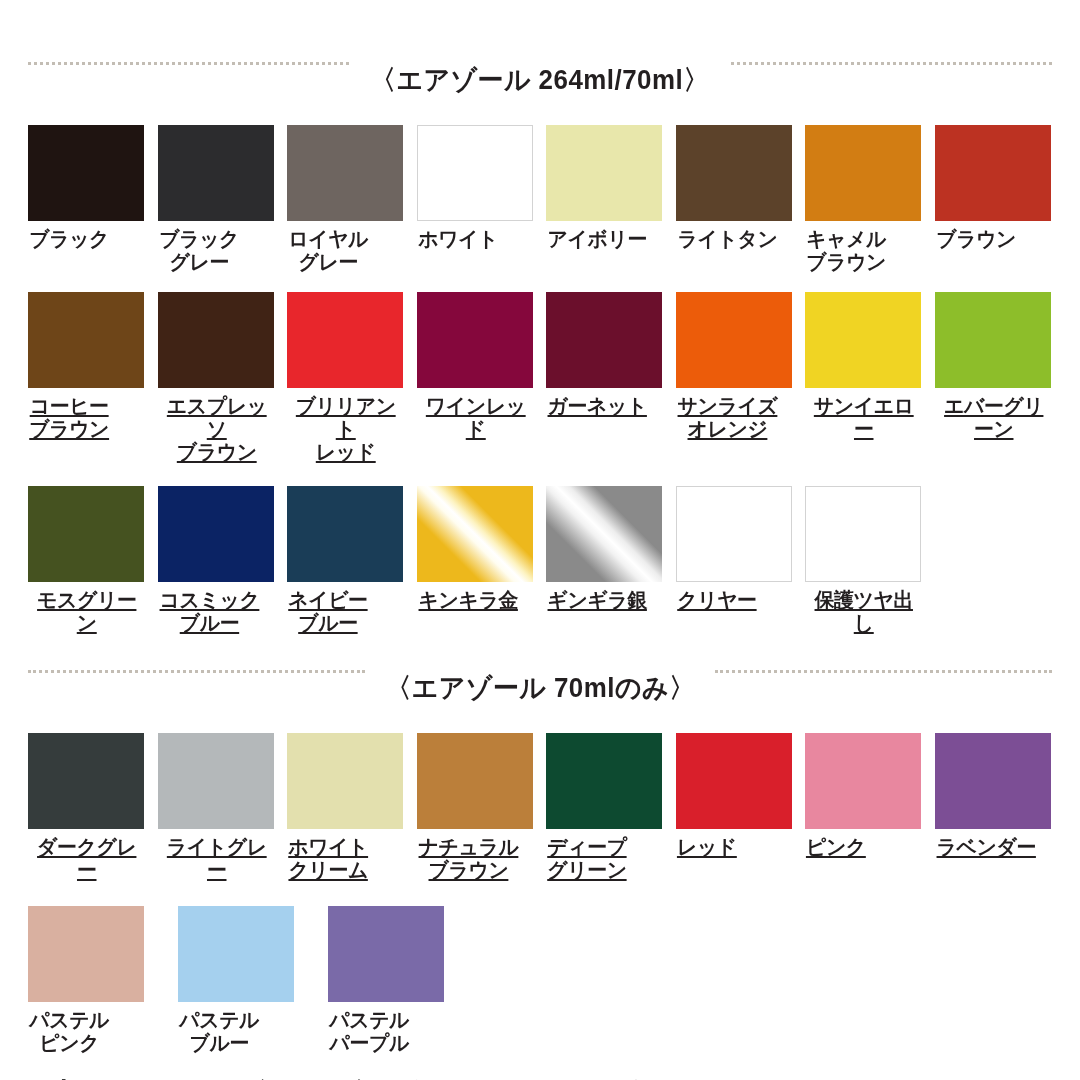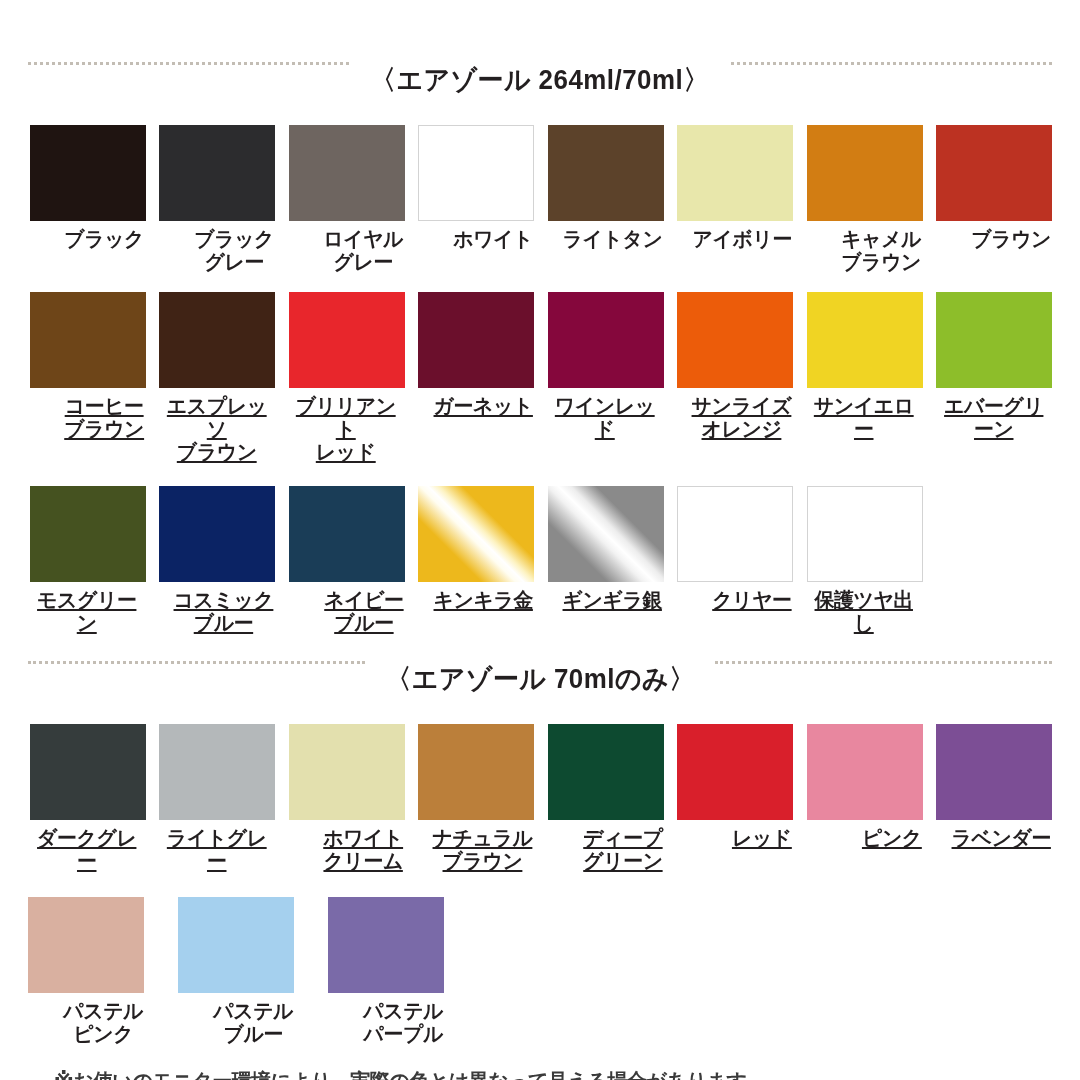--- a/index.html
+++ b/index.html
@@ -44,21 +44,21 @@
     transform: scaleX(.96);
   }
   .row {
     display: grid;
     grid-template-columns: repeat(8, 1fr);
     column-gap: 12px;
   }
   .cell {
     display: flex;
     flex-direction: column;
-    align-items: flex-end;
+    align-items: flex-start;
   }
   .chip {
     width: 116px;
     height: 96px;
     box-sizing: border-box;
     background: #ffffff;
   }
   .chip.bordered {
     border: 1px solid #d3d3d3;
   }
@@ -72,21 +72,21 @@
     letter-spacing: -0.4px;
     white-space: pre-line;
     transform: scaleX(.97);
   }
 
   
   .row.r1 { margin-top: 27px; }
   .row.r2 { margin-top: 18px; text-decoration: underline; }
   .row.r3 { margin-top: 22px; text-decoration: underline; }
 
-  .sec2 { margin-top: 26px; }
+  .sec2 { margin-top: 35px; }
   .row.r4 { margin-top: 27px; text-decoration: underline; }
   .row.r5 { margin-top: 24px; gap: 34px; }
 
   .footnote {
     margin-top: 22px;
     margin-left: 26px;
     font-size: 20.5px;
     font-weight: 700;
     color: #3a3a3a;
     letter-spacing: -0.6px;
@@ -118,26 +118,26 @@
       <div class="cell">
         <div class="chip" style="background: rgb(110, 101, 96);"></div>
         <div class="caption">ロイヤル
 グレー</div>
       </div>
       <div class="cell">
         <div class="chip bordered" style="background: rgb(255, 255, 255);"></div>
         <div class="caption">ホワイト</div>
       </div>
       <div class="cell">
+        <div class="chip" style="background: rgb(232, 231, 171);"></div>
+        <div class="caption">アイボリー</div>
+      </div>
+      <div class="cell">
         <div class="chip" style="background: rgb(92, 66, 42);"></div>
         <div class="caption">ライトタン</div>
-      </div>
-      <div class="cell">
-        <div class="chip" style="background: rgb(232, 231, 171);"></div>
-        <div class="caption">アイボリー</div>
       </div>
       <div class="cell">
         <div class="chip" style="background: rgb(210, 125, 19);"></div>
         <div class="caption">キャメル
 ブラウン</div>
       </div>
       <div class="cell">
         <div class="chip" style="background: rgb(188, 50, 34);"></div>
         <div class="caption">ブラウン</div>
       </div>
@@ -152,26 +152,26 @@
         <div class="chip" style="background: rgb(64, 35, 21);"></div>
         <div class="caption">エスプレッソ
 ブラウン</div>
       </div>
       <div class="cell">
         <div class="chip" style="background: rgb(232, 38, 44);"></div>
         <div class="caption">ブリリアント
 レッド</div>
       </div>
       <div class="cell">
+        <div class="chip" style="background: rgb(133, 7, 60);"></div>
+        <div class="caption">ワインレッド</div>
+      </div>
+      <div class="cell">
         <div class="chip" style="background: rgb(107, 15, 44);"></div>
         <div class="caption">ガーネット</div>
-      </div>
-      <div class="cell">
-        <div class="chip" style="background: rgb(133, 7, 60);"></div>
-        <div class="caption">ワインレッド</div>
       </div>
       <div class="cell">
         <div class="chip" style="background: rgb(236, 92, 10);"></div>
         <div class="caption">サンライズ
 オレンジ</div>
       </div>
       <div class="cell">
         <div class="chip" style="background: rgb(240, 212, 35);"></div>
         <div class="caption">サンイエロー</div>
       </div>

